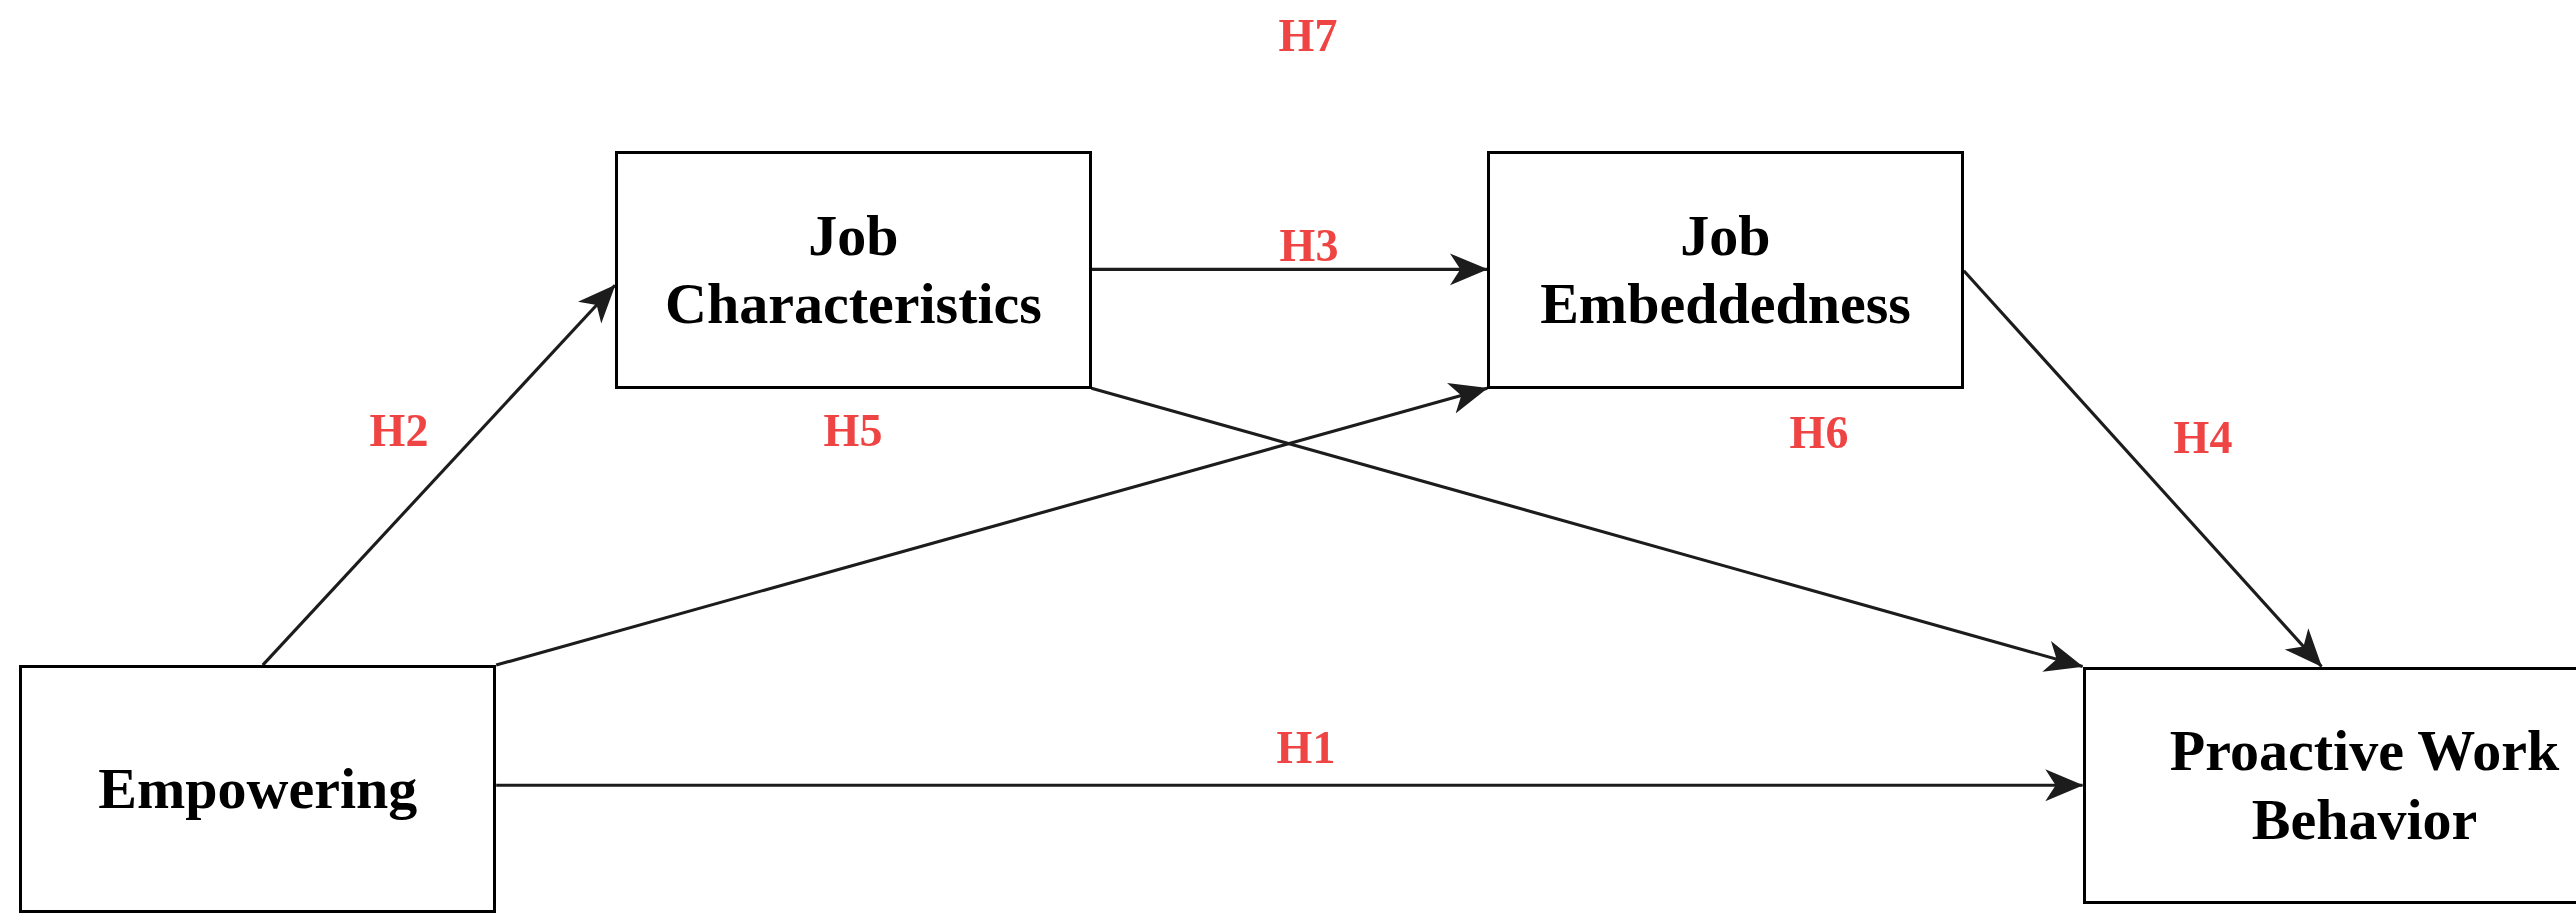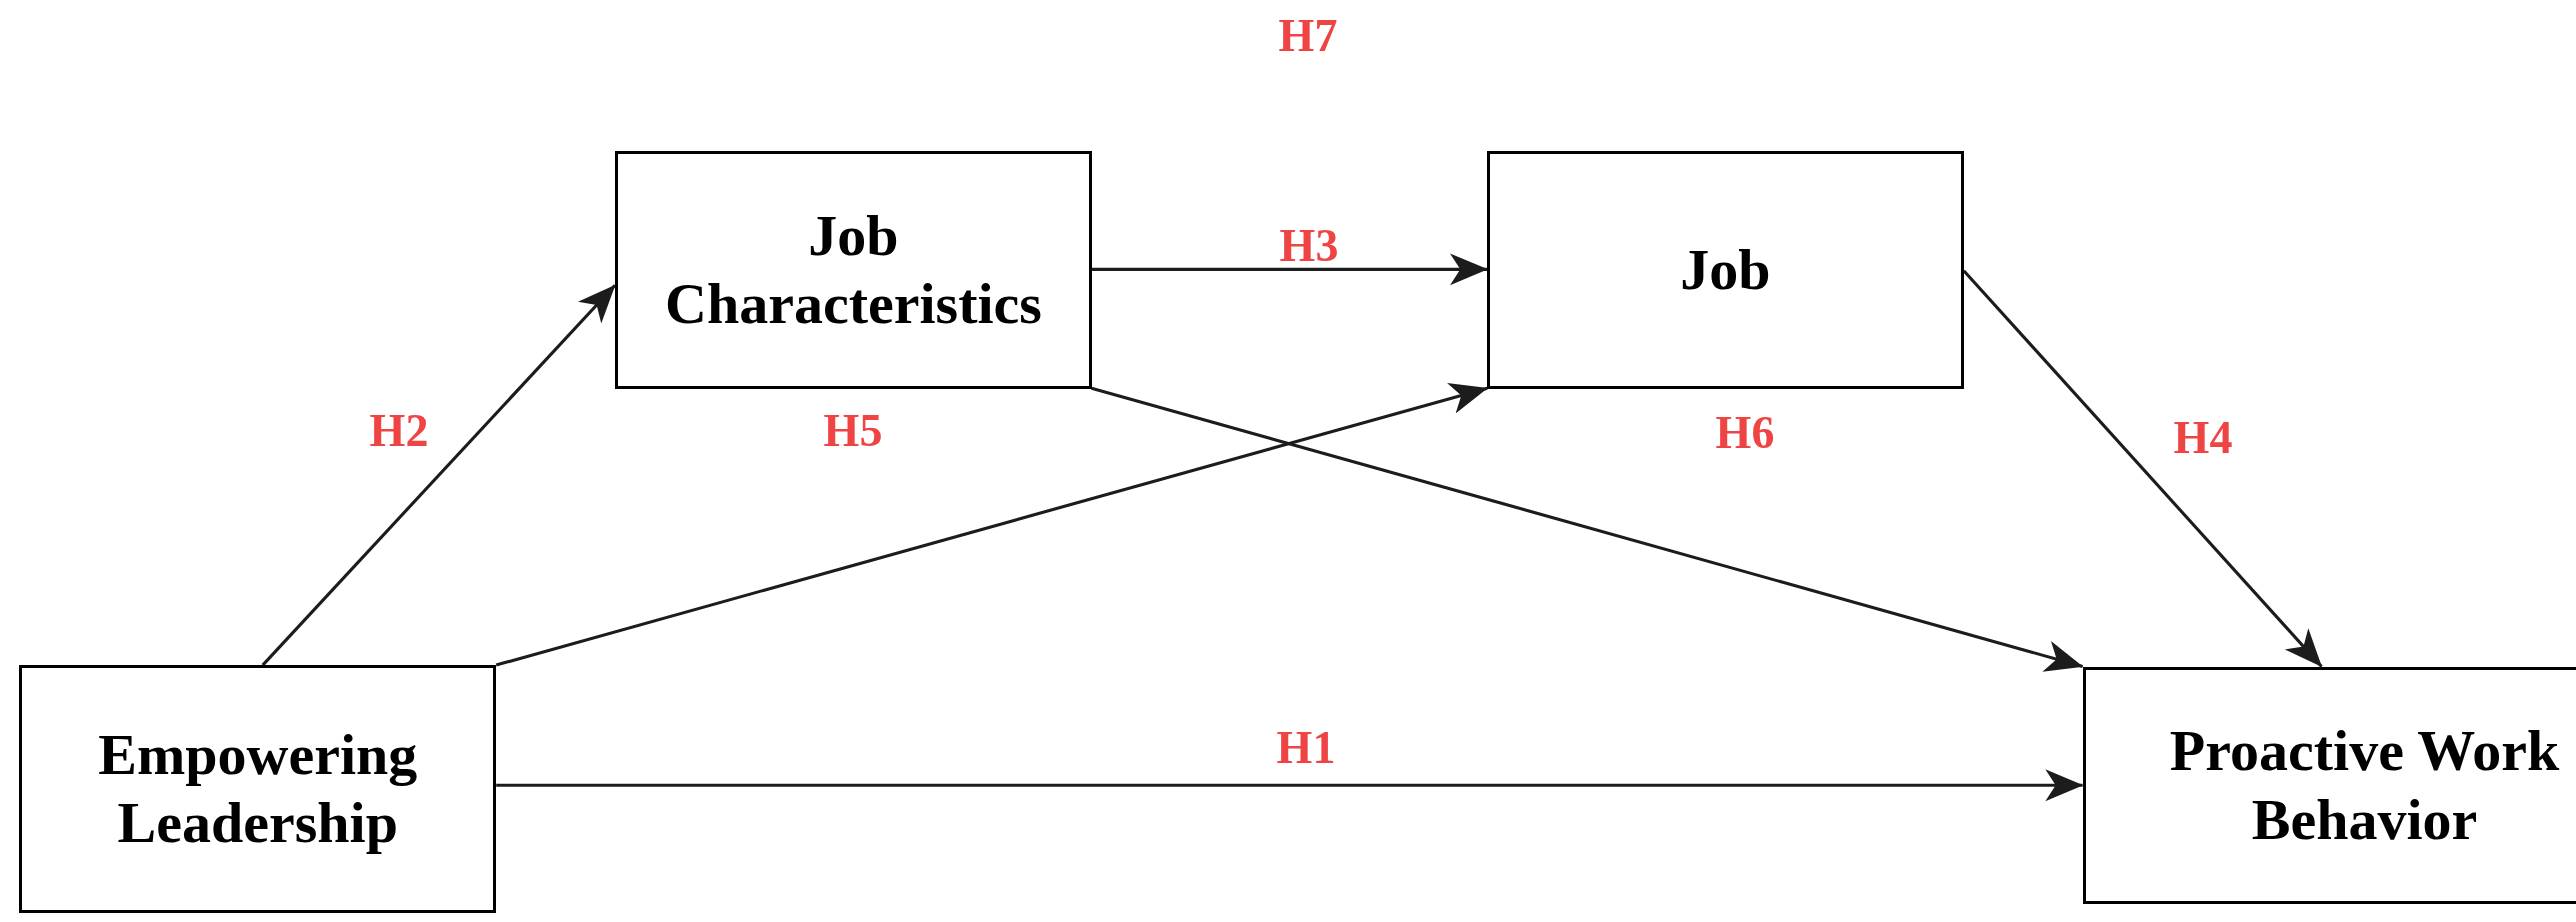--- a/index.html
+++ b/index.html
@@ -47,21 +47,21 @@
   }
   #node-empowering-leadership { left: 19.3px;   top: 665px; width: 477px; height: 248px; }
   #node-job-characteristics   { left: 615px;  top: 151px; width: 477px; height: 238px; }
   #node-job-embeddedness      { left: 1487px; top: 151px; width: 477px; height: 238px; }
   #node-proactive-work-behavior { left: 2083px; top: 667px; width: 563px; height: 237px; }
 
   #label-h7 { left: 1308px; top: 35px; }
   #label-h3 { left: 1309px; top: 245px; }
   #label-h2 { left: 399px;  top: 430px; }
   #label-h5 { left: 853px; top: 430px; }
-  #label-h6 { left: 1745px; top: 432px; }
+  #label-h6 { left: 1819px; top: 432px; }
   #label-h4 { left: 2183px; top: 437px; margin-left: 20px; }
   #label-h1 { left: 1306px; top: 747px; }
 </style>
 </head>
 <body>
 
 <div id="stage">
 
   <svg id="arrow-layer" viewBox="0 0 3729 1335" xmlns="http://www.w3.org/2000/svg">
     <defs>
@@ -78,30 +78,30 @@
 
     <line x1="1580" y1="562" x2="3015" y2="965" stroke="#1c1c1c" stroke-width="4.5" marker-end="url(#arrowhead)"></line>
 
     <line x1="2843" y1="392" x2="3361" y2="965" stroke="#1c1c1c" stroke-width="4.5" marker-end="url(#arrowhead)"></line>
 
     <line x1="718" y1="1137" x2="3015" y2="1137" stroke="#1c1c1c" stroke-width="4.5" marker-end="url(#arrowhead)"></line>
   </svg>
 
   <div class="node-box" id="node-empowering-leadership">
     <span>Empowering</span>
-    <span>Leadership</span>
   </div>
 
   <div class="node-box" id="node-job-characteristics">
     <span>Job</span>
     <span>Characteristics</span>
   </div>
 
   <div class="node-box" id="node-job-embeddedness">
     <span>Job</span>
+    <span>Embeddedness</span>
   </div>
 
   <div class="node-box" id="node-proactive-work-behavior">
     <span>Proactive Work</span>
     <span>Behavior</span>
   </div>
 
   <div class="h-label" id="label-h7">H7</div>
   <div class="h-label" id="label-h3">H3</div>
   <div class="h-label" id="label-h2">H2</div>

